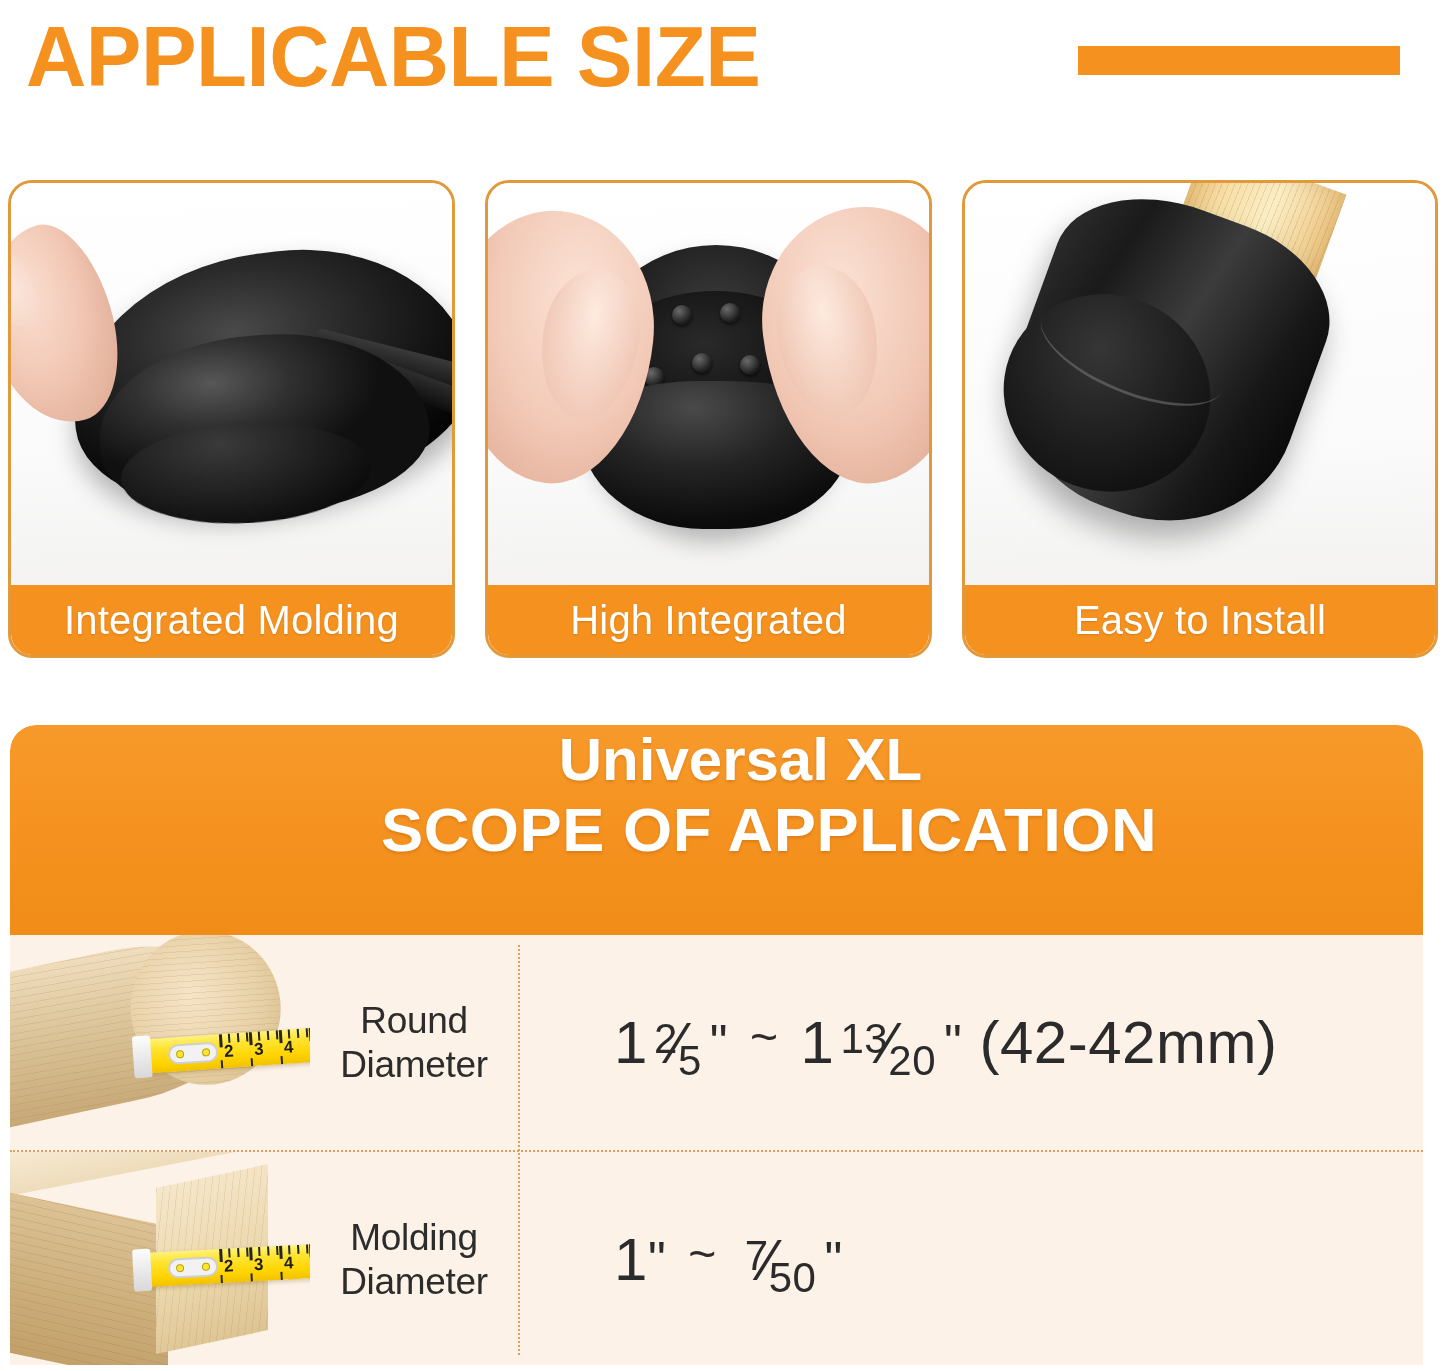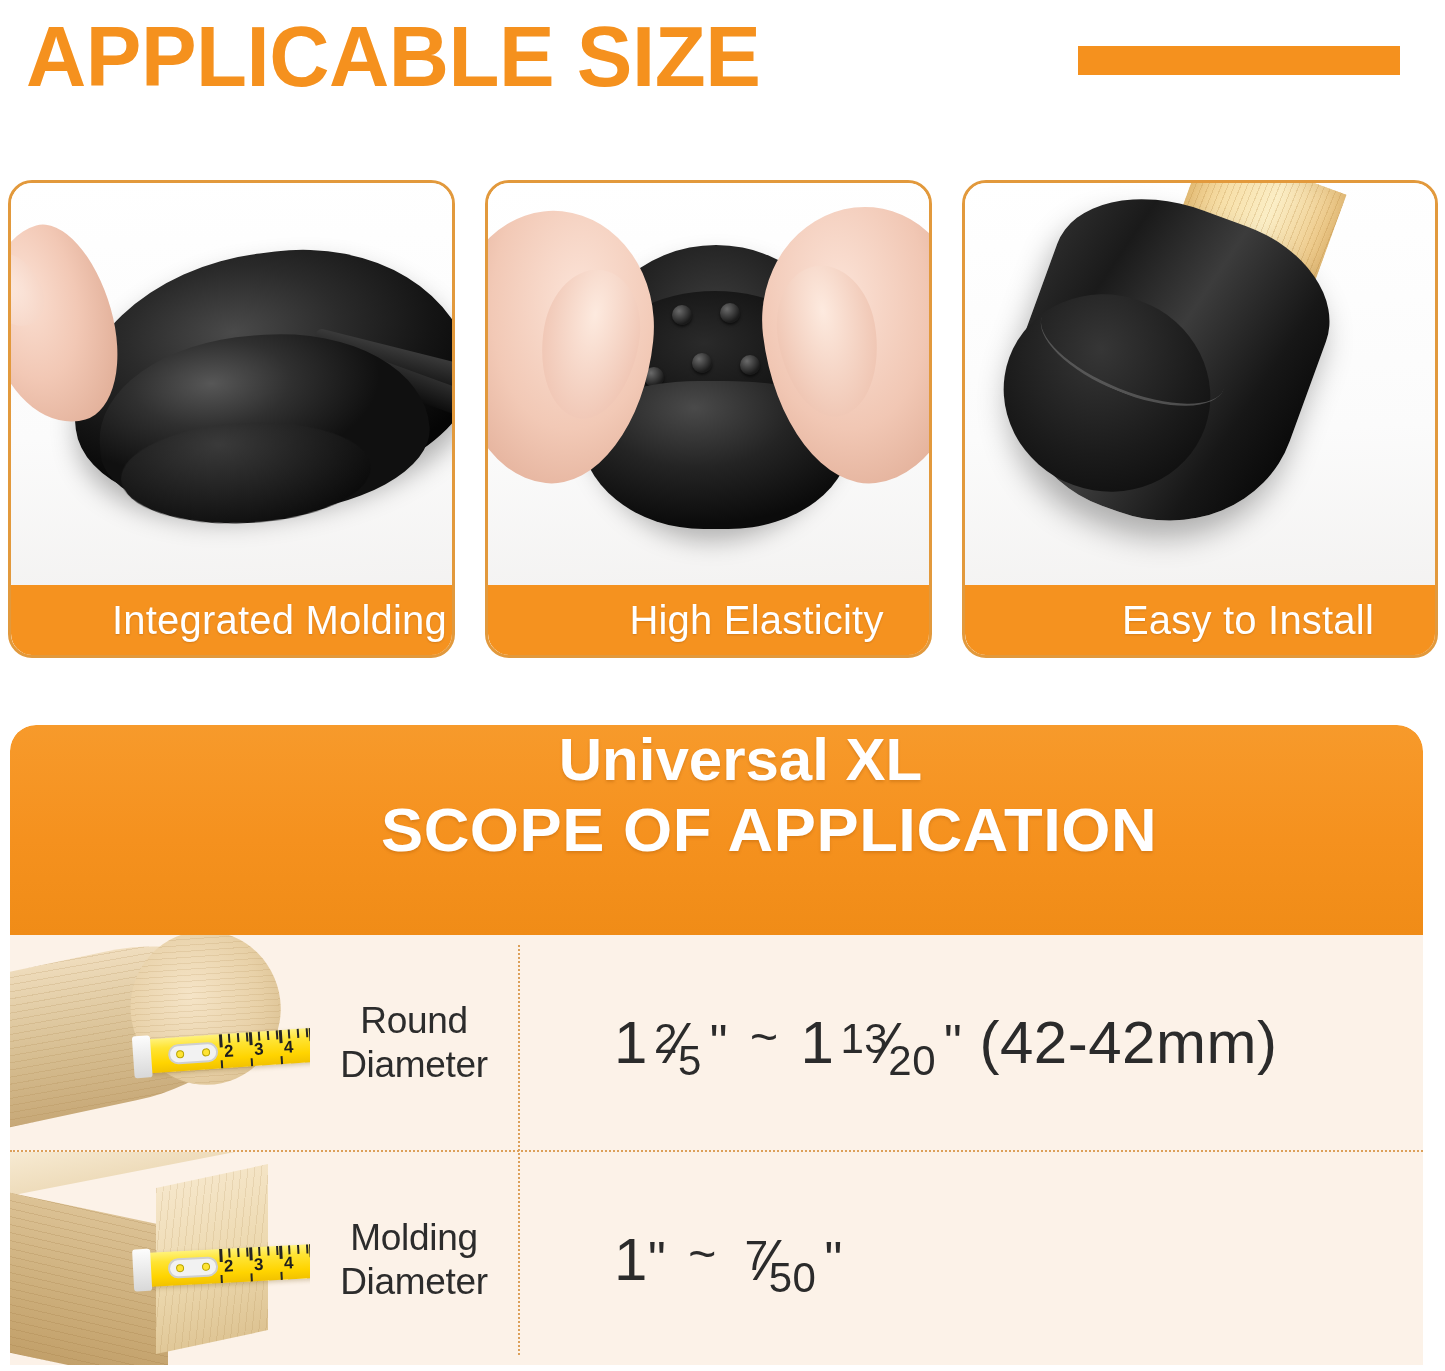--- a/index.html
+++ b/index.html
@@ -87,21 +87,20 @@
     border-bottom-left-radius: 21px;
     border-bottom-right-radius: 21px;
     display: flex;
     align-items: center;
     justify-content: center;
     color: #ffffff;
     font-size: 40px;
     font-weight: 500;
     letter-spacing: 0.2px;
     text-shadow: 0 1px 2px rgba(120,60,0,.25);
-    padding-left: 48px;
   }
 
   
   .p1-cap {
     position: absolute;
     left: 60px; top: 70px;
     width: 400px; height: 250px;
     background: radial-gradient(ellipse 70% 65% at 42% 30%, #4a4a4a 0%, #2b2b2b 38%, #141414 72%, #050505 100%);
     border-radius: 52% 46% 58% 44% / 62% 58% 44% 40%;
     transform: rotate(-7deg);
@@ -555,21 +554,21 @@
         <i style="left:166px; top:72px;"></i>
         <i style="left:60px;  top:92px;"></i>
         <i style="left:112px; top:92px;"></i>
       </div>
       <div class="p2-lip"></div>
       <div class="p2-handL"></div>
       <div class="p2-handR"></div>
       <div class="p2-fingerL"></div>
       <div class="p2-fingerR"></div>
     </div>
-    <div class="caption">High Elasticity</div>
+    <div class="caption">High Integrated</div>
   </div>
 
   <div class="card c3">
     <div class="photo">
       <div class="p3-leg"></div>
       <div class="p3-cap"></div>
       <div class="p3-cap-face"></div>
       <div class="p3-ring"></div>
     </div>
     <div class="caption">Easy to Install</div>

